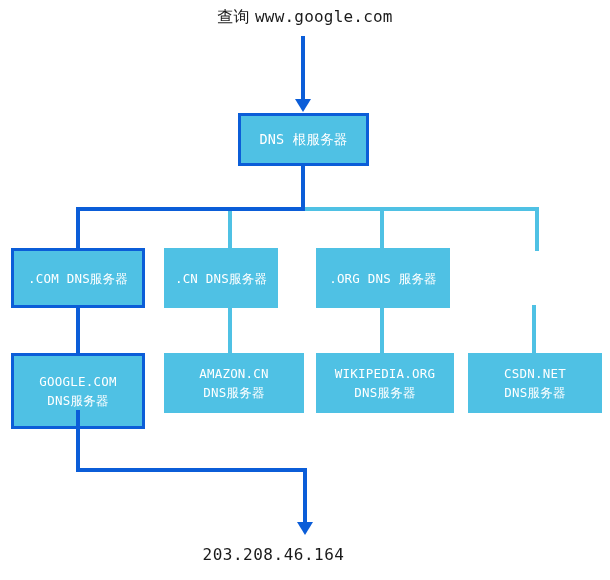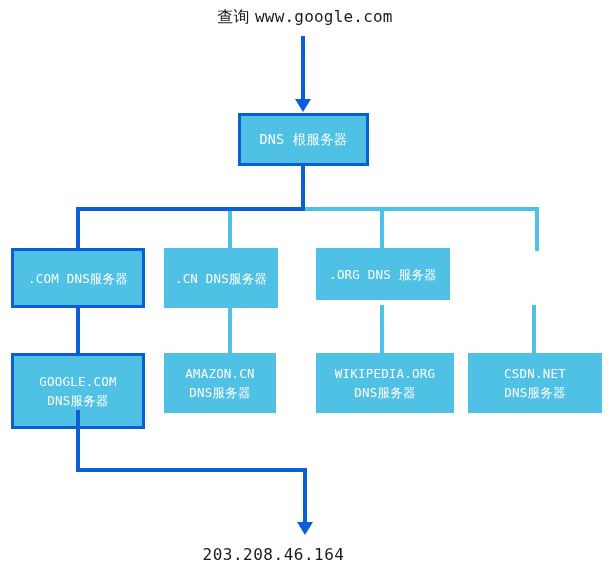--- a/index.html
+++ b/index.html
@@ -112,34 +112,34 @@
   <div class="seg" style="left:228px; top:207px; width:4px; height:44px;"></div>
   <div class="seg" style="left:380px; top:207px; width:4px; height:44px;"></div>
   <div class="seg" style="left:535px; top:207px; width:4px; height:44px;"></div>
 
   <div class="node highlight" style="left:11px; top:248px; width:134px; height:60px;">
     <span>.COM DNS服务器</span>
   </div>
   <div class="node" style="left:164px; top:248px; width:114px; height:60px;">
     <span>.CN DNS服务器</span>
   </div>
-  <div class="node" style="left:316px; top:248px; width:134px; height:52px;">
+  <div class="node" style="left:316px; top:248px; width:134px; height:60px;">
     <span>.ORG DNS 服务器</span>
   </div>
 
   <div class="seg hi" style="left:76px; top:305px; width:4px; height:50px;"></div>
   <div class="seg" style="left:228px; top:305px; width:4px; height:50px;"></div>
   <div class="seg" style="left:380px; top:305px; width:4px; height:50px;"></div>
   <div class="seg" style="left:532px; top:305px; width:4px; height:50px;"></div>
 
   <div class="node highlight" style="left:11px; top:353px; width:134px; height:76px;">
     <span>GOOGLE.COM
 DNS服务器</span>
   </div>
-  <div class="node" style="left:164px; top:353px; width:112px; height:60px;">
+  <div class="node" style="left:164px; top:353px; width:140px; height:60px;">
     <span>AMAZON.CN
 DNS服务器</span>
   </div>
   <div class="node" style="left:316px; top:353px; width:138px; height:60px;">
     <span>WIKIPEDIA.ORG
 DNS服务器</span>
   </div>
   <div class="node" style="left:468px; top:353px; width:134px; height:60px;">
     <span>CSDN.NET
 DNS服务器</span>

